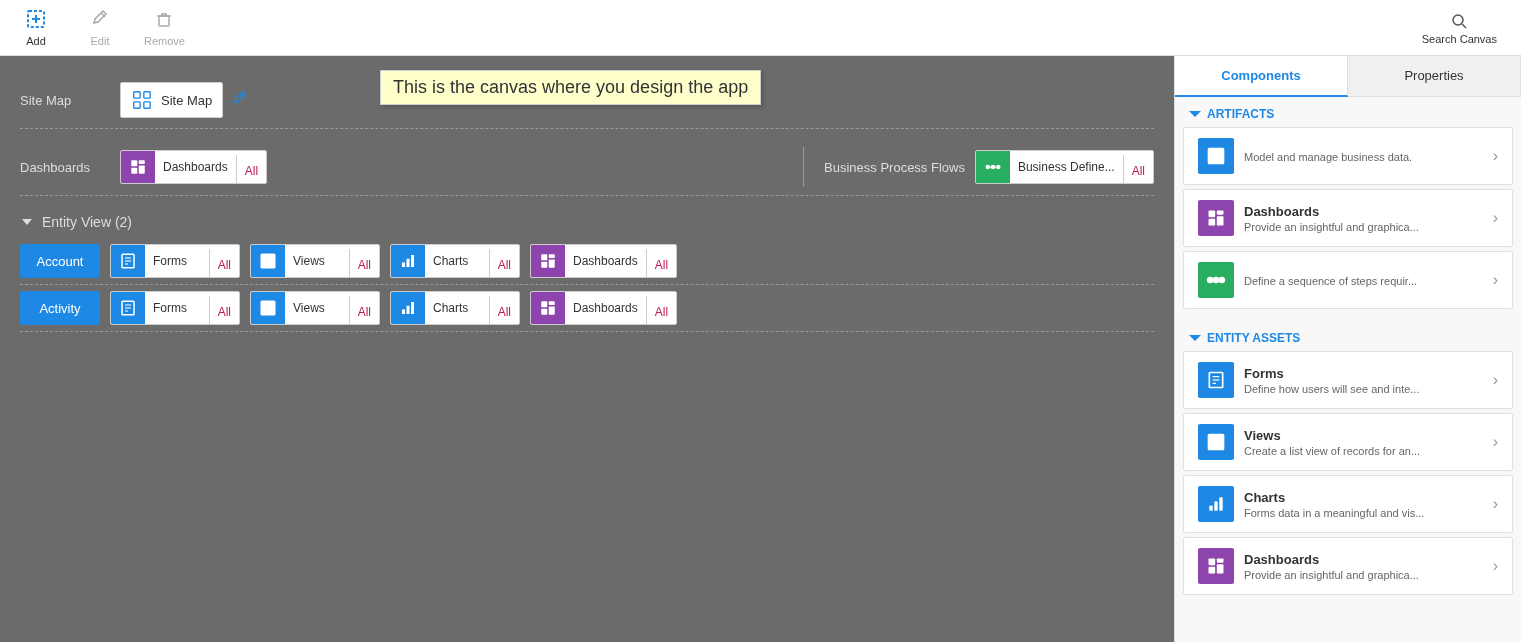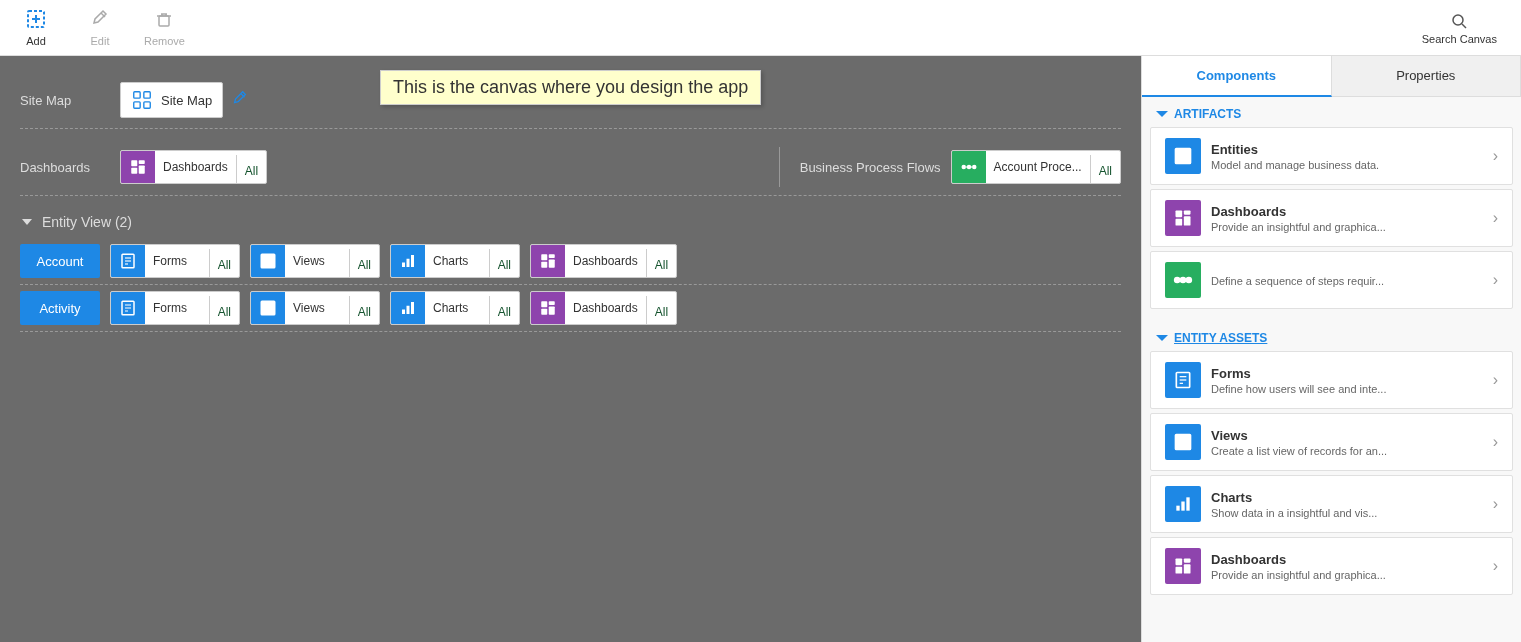--- a/index.html
+++ b/index.html
@@ -162,21 +162,21 @@
     .asset-text {
       padding: 0 8px;
       font-size: 12px;
       color: #333;
       white-space: nowrap;
       flex: 1;
     }
     .asset-all {
       padding: 0 8px;
       font-size: 12px;
-      color: #14532d;
+      color: #be185d;
       border-left: 1px solid #ccc;
       height: 100%;
       display: flex;
       align-items: center;
       margin-top: 8px;
     }
 
     
     .entity-view-header {
       display: flex;
@@ -204,21 +204,21 @@
       padding: 6px 14px;
       font-size: 13px;
       cursor: pointer;
       min-width: 80px;
       text-align: center;
       height: 34px;
     }
 
     
     .right-panel {
-      width: 380px;
+      width: 347px;
       background: #f8f8f8;
       border-left: 1px solid #ddd;
       display: flex;
       flex-direction: column;
       overflow-y: auto;
     }
     .right-panel::-webkit-scrollbar { width: 6px; }
     .right-panel::-webkit-scrollbar-thumb { background: #ccc; }
 
     .panel-tabs {
@@ -369,21 +369,21 @@
       <div class="asset-item">
         <div class="asset-icon-box green">
           <svg viewBox="0 0 24 24">
               <circle cx="5" cy="12" r="3"></circle>
               <circle cx="19" cy="12" r="3"></circle>
               <circle cx="12" cy="12" r="3"></circle>
               <line x1="8" y1="12" x2="9" y2="12" stroke="#fff" stroke-width="2"></line>
               <line x1="15" y1="12" x2="16" y2="12" stroke="#fff" stroke-width="2"></line>
             </svg>
         </div>
-        <span class="asset-text">Account Proce...</span>
+        <span class="asset-text">Business Define...</span>
         <span class="asset-all">All</span>
       </div>
     </div>
 
     <div class="entity-view-header">
       <svg viewBox="0 0 14 14">
           <polygon points="2,4 12,4 7,10"></polygon>
         </svg>
       <span>Entity View (2)</span>
     </div>
@@ -509,21 +509,20 @@
         <div class="panel-item">
           <div class="panel-item-icon blue">
             <svg viewBox="0 0 24 24" fill="none" stroke="#fff" stroke-width="2">
               <rect x="3" y="3" width="18" height="18" rx="1"></rect>
               <line x1="3" y1="9" x2="21" y2="9"></line>
               <line x1="3" y1="15" x2="21" y2="15"></line>
               <line x1="9" y1="9" x2="9" y2="21"></line>
             </svg>
           </div>
           <div class="panel-item-content">
-            <div class="panel-item-title">Entities</div>
             <div class="panel-item-desc">Model and manage business data.</div>
           </div>
           <div class="panel-item-chevron">›</div>
         </div>
         <div class="panel-item">
           <div class="panel-item-icon purple">
             <svg viewBox="0 0 24 24" fill="#fff">
               <rect x="3" y="3" width="8" height="8" rx="1"></rect>
               <rect x="13" y="3" width="8" height="5" rx="1"></rect>
               <rect x="3" y="13" width="8" height="8" rx="1"></rect>
@@ -546,21 +545,21 @@
               <line x1="15" y1="12" x2="16" y2="12"></line>
             </svg>
           </div>
           <div class="panel-item-content">
             <div class="panel-item-desc">Define a sequence of steps requir...</div>
           </div>
           <div class="panel-item-chevron">›</div>
         </div>
       </div>
 
-    <div class="panel-section-header" style="margin-top:8px;text-decoration:underline;">
+    <div class="panel-section-header" style="margin-top:8px;">
       <svg viewBox="0 0 12 12">
           <polygon points="0,3 12,3 6,9"></polygon>
         </svg>
       <span>ENTITY ASSETS</span>
     </div>
     <div id="entity-assets-container">
         <div class="panel-item">
           <div class="panel-item-icon blue">
             <svg viewBox="0 0 24 24" fill="#fff">
               <rect x="4" y="3" width="16" height="18" rx="1" fill="none" stroke="#fff" stroke-width="2"></rect>
@@ -593,21 +592,21 @@
         <div class="panel-item">
           <div class="panel-item-icon blue">
             <svg viewBox="0 0 24 24" fill="#fff">
               <rect x="4" y="14" width="4" height="6"></rect>
               <rect x="10" y="9" width="4" height="11"></rect>
               <rect x="16" y="4" width="4" height="16"></rect>
             </svg>
           </div>
           <div class="panel-item-content">
             <div class="panel-item-title">Charts</div>
-            <div class="panel-item-desc">Show data in a insightful and vis...</div>
+            <div class="panel-item-desc">Forms data in a meaningful and vis...</div>
           </div>
           <div class="panel-item-chevron">›</div>
         </div>
         <div class="panel-item">
           <div class="panel-item-icon purple">
             <svg viewBox="0 0 24 24" fill="#fff">
               <rect x="3" y="3" width="8" height="8" rx="1"></rect>
               <rect x="13" y="3" width="8" height="5" rx="1"></rect>
               <rect x="3" y="13" width="8" height="8" rx="1"></rect>
               <rect x="13" y="10" width="8" height="11" rx="1"></rect>

